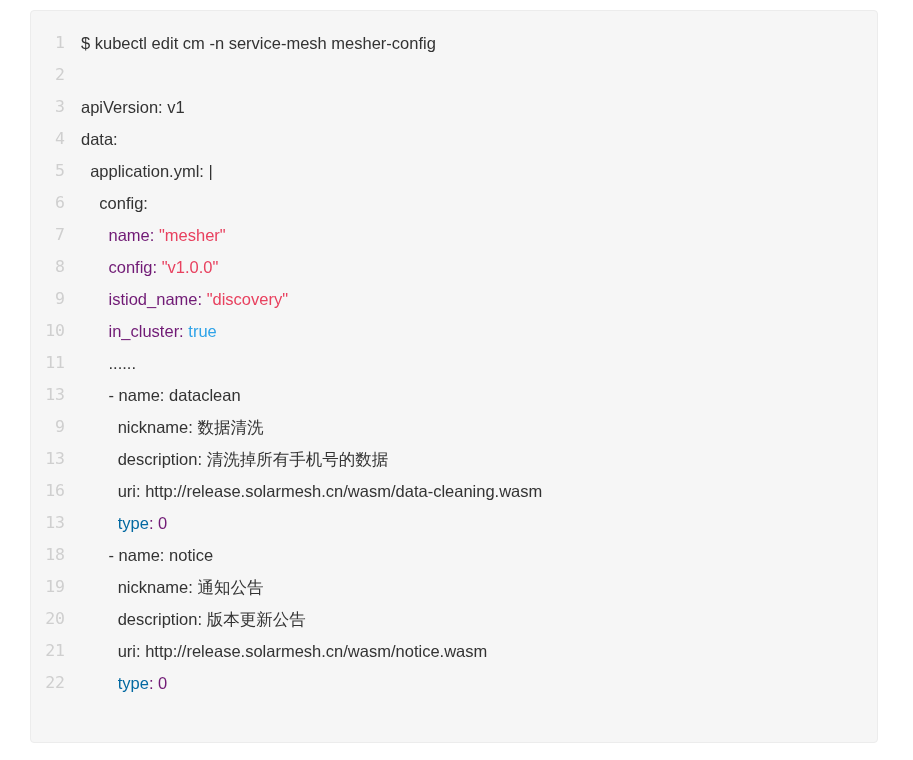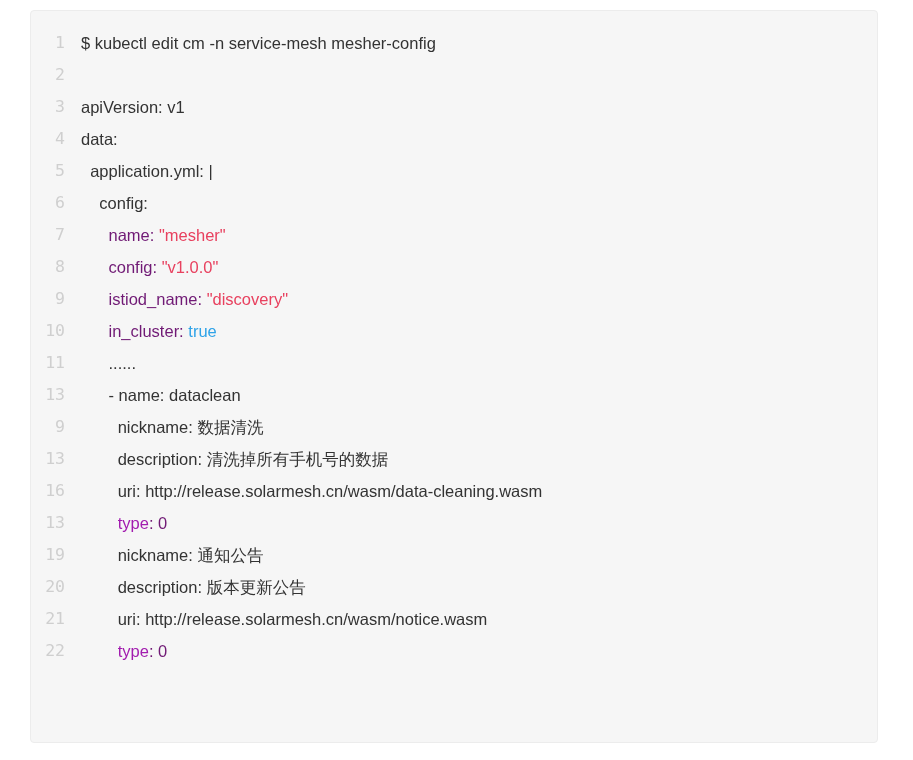--- a/index.html
+++ b/index.html
@@ -67,21 +67,21 @@
     color: #333333;
     font-family: Liberation Sans, sans-serif;
     font-size: 16.5px;
     line-height: 32px;
     white-space: pre;
     padding-left: 2px;
   }
 
   .tok-str   { color: #e8415f; }
   .tok-bool  { color: #2fa3e8; }
-  .tok-key   { color: #a21caf; }
+  .tok-key   { color: #0369a1; }
   .tok-plain { color: #701a75; }
 </style>
 </head>
 <body>
 
 <div class="page">
   <div class="code-block">
     <div class="code-lines" id="code-lines">
         <div class="code-line"><span class="line-no">1</span><span class="line-code">$ kubectl edit cm -n service-mesh mesher-config</span></div>
         <div class="code-line"><span class="line-no">2</span><span class="line-code"></span></div>
@@ -92,19 +92,20 @@
         <div class="code-line"><span class="line-no">7</span><span class="line-code"><span class="tok-plain">      name: </span><span class="tok-str">"mesher"</span><span class="tok-plain"></span></span></div>
         <div class="code-line"><span class="line-no">8</span><span class="line-code"><span class="tok-plain">      config: </span><span class="tok-str">"v1.0.0"</span><span class="tok-plain"></span></span></div>
         <div class="code-line"><span class="line-no">9</span><span class="line-code"><span class="tok-plain">      istiod_name: </span><span class="tok-str">"discovery"</span><span class="tok-plain"></span></span></div>
         <div class="code-line"><span class="line-no">10</span><span class="line-code"><span class="tok-plain">      in_cluster: </span><span class="tok-bool">true</span><span class="tok-plain"></span></span></div>
         <div class="code-line"><span class="line-no">11</span><span class="line-code">      ......</span></div>
         <div class="code-line"><span class="line-no">13</span><span class="line-code">      - name: dataclean</span></div>
         <div class="code-line"><span class="line-no">9</span><span class="line-code">        nickname: 数据清洗</span></div>
         <div class="code-line"><span class="line-no">13</span><span class="line-code">        description: 清洗掉所有手机号的数据</span></div>
         <div class="code-line"><span class="line-no">16</span><span class="line-code">        uri: http://release.solarmesh.cn/wasm/data-cleaning.wasm</span></div>
         <div class="code-line"><span class="line-no">13</span><span class="line-code"><span class="tok-plain">        </span><span class="tok-key">type</span><span class="tok-plain">: 0</span></span></div>
+        <div class="code-line"><span class="line-no">18</span><span class="line-code">      - name: notice</span></div>
         <div class="code-line"><span class="line-no">19</span><span class="line-code">        nickname: 通知公告</span></div>
         <div class="code-line"><span class="line-no">20</span><span class="line-code">        description: 版本更新公告</span></div>
         <div class="code-line"><span class="line-no">21</span><span class="line-code">        uri: http://release.solarmesh.cn/wasm/notice.wasm</span></div>
         <div class="code-line"><span class="line-no">22</span><span class="line-code"><span class="tok-plain">        </span><span class="tok-key">type</span><span class="tok-plain">: 0</span></span></div>
       </div>
   </div>
 </div>
 
 </body></html>

